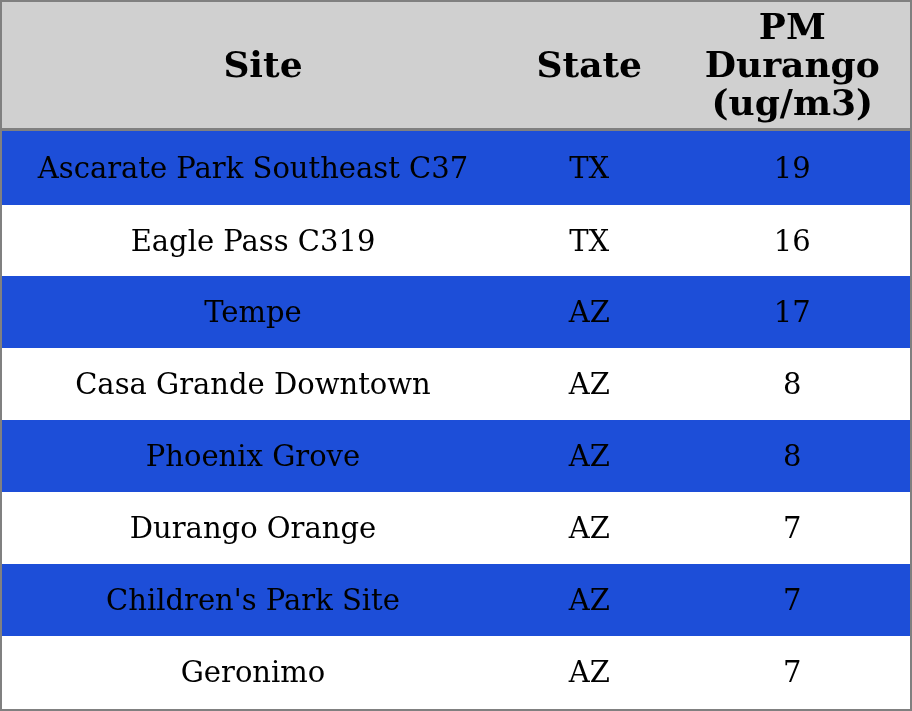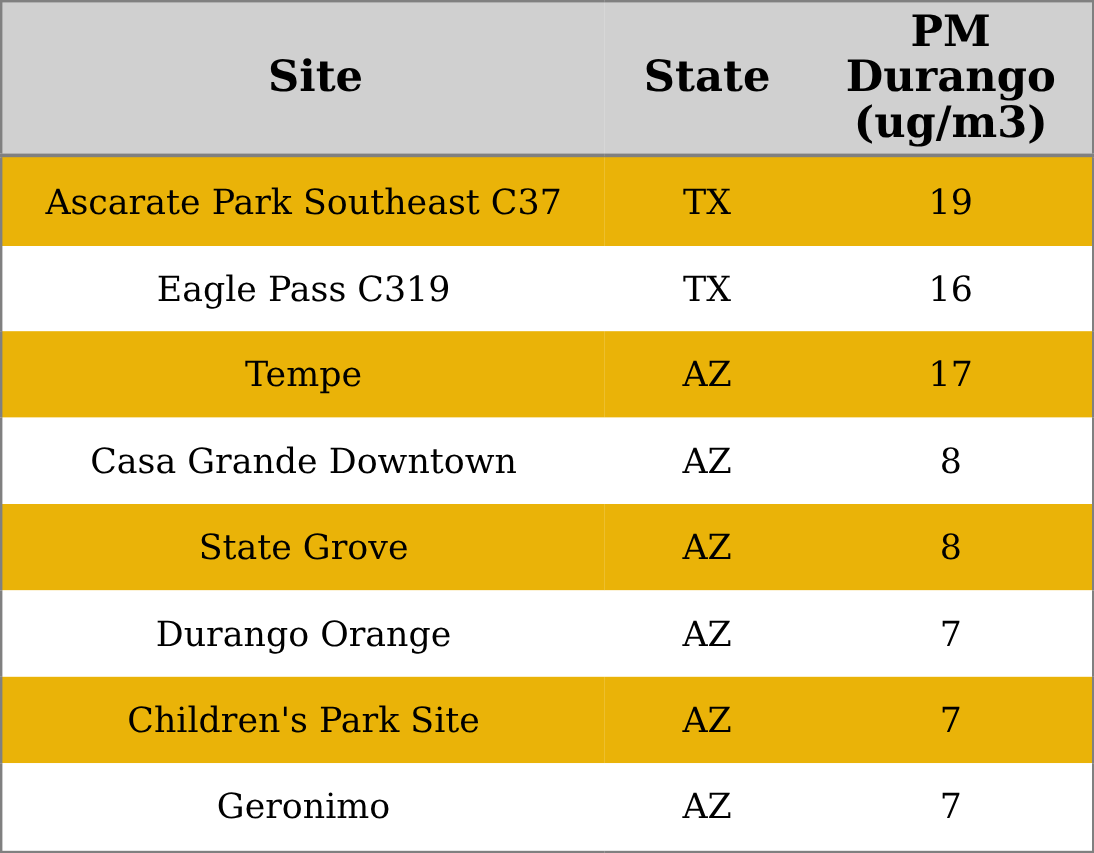--- a/index.html
+++ b/index.html
@@ -33,21 +33,21 @@
   }
   th.col-site   { width: 54.3%; padding-left: 20px; }
   th.col-state  { width: 19.2%; }
   th.col-value  { width: 26.5%; }
   tbody td {
     text-align: center;
     vertical-align: middle;
     font-size: 29px;
     padding: 0;
   }
-  tbody tr.odd  { background: #eab308; }
+  tbody tr.odd  { background: #1d4ed8; }
   tbody tr.even { background: #ffffff; }
 </style>
 </head>
 <body>
 
 <table class="pm-table">
   <thead>
     <tr>
       <th class="col-site">Site</th>
       <th class="col-state">State</th>
@@ -71,21 +71,21 @@
         <td>Tempe</td>
         <td>AZ</td>
         <td>17</td>
       </tr>
       <tr class="even">
         <td>Casa Grande Downtown</td>
         <td>AZ</td>
         <td>8</td>
       </tr>
       <tr class="odd">
-        <td>State Grove</td>
+        <td>Phoenix Grove</td>
         <td>AZ</td>
         <td>8</td>
       </tr>
       <tr class="even">
         <td>Durango Orange</td>
         <td>AZ</td>
         <td>7</td>
       </tr>
       <tr class="odd">
         <td>Children's Park Site</td>

